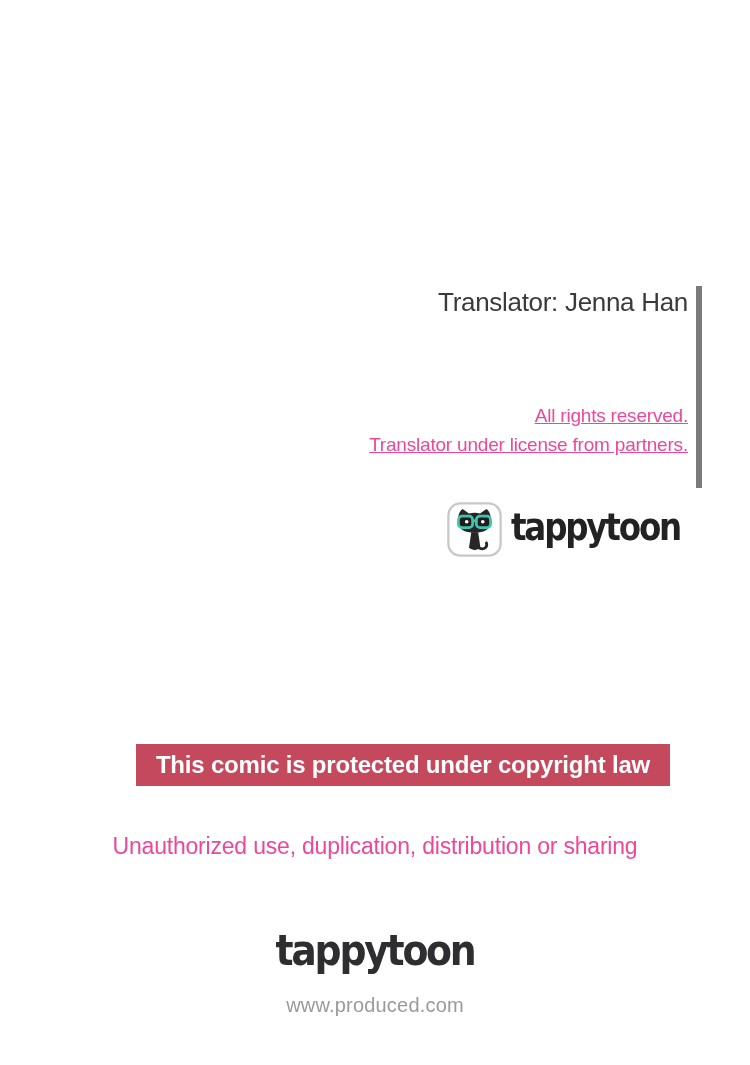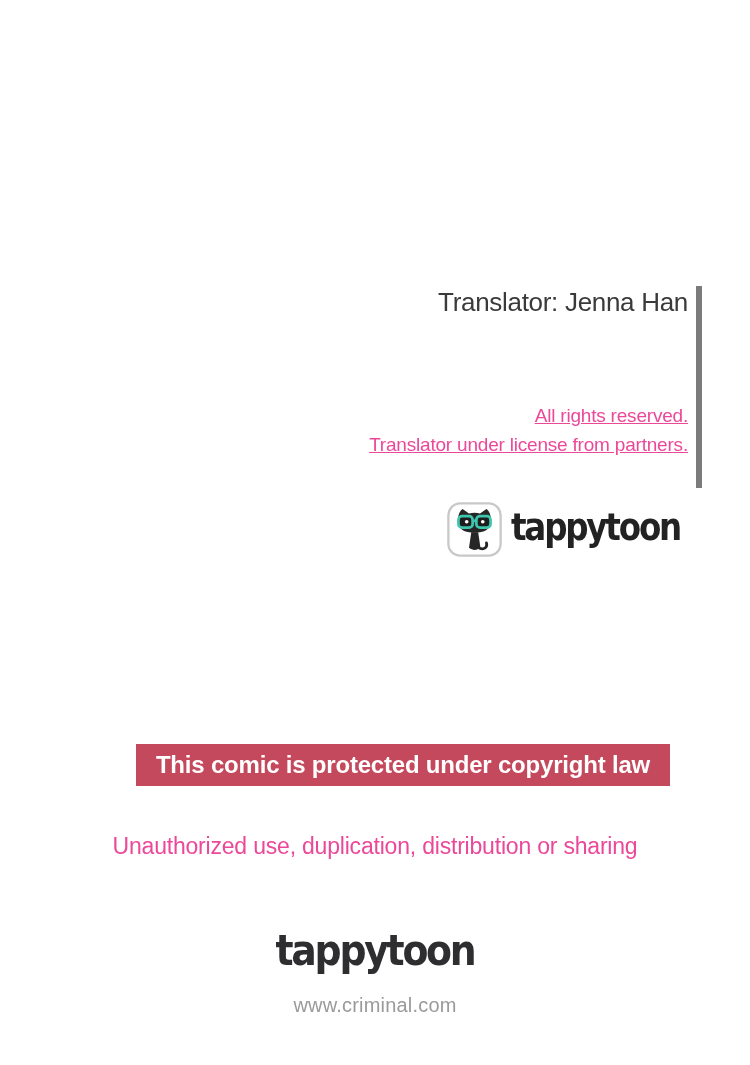--- a/index.html
+++ b/index.html
@@ -161,15 +161,15 @@
 
   <div class="banner" style="background: rgb(196, 73, 92);">
     <span class="banner-text" style="color: rgb(255, 255, 255);">This comic is protected under copyright law</span>
   </div>
 
   <div class="warning">
     <div>Unauthorized use, duplication, distribution or sharing</div>
   </div>
 
   <div class="footer-wordmark">tappytoon</div>
-  <div class="footer-url">www.criminal.com</div>
+  <div class="footer-url">www.produced.com</div>
 
 </div>
 
 </body></html>

